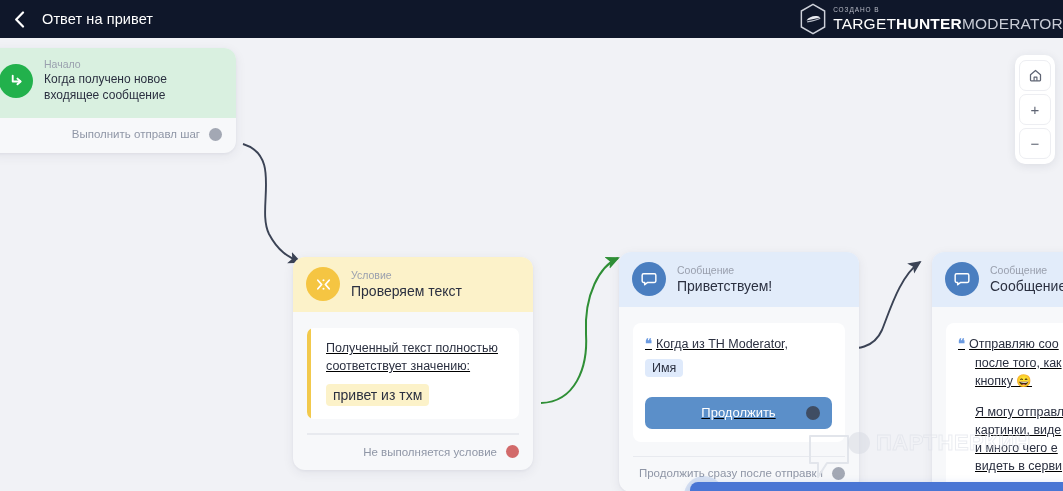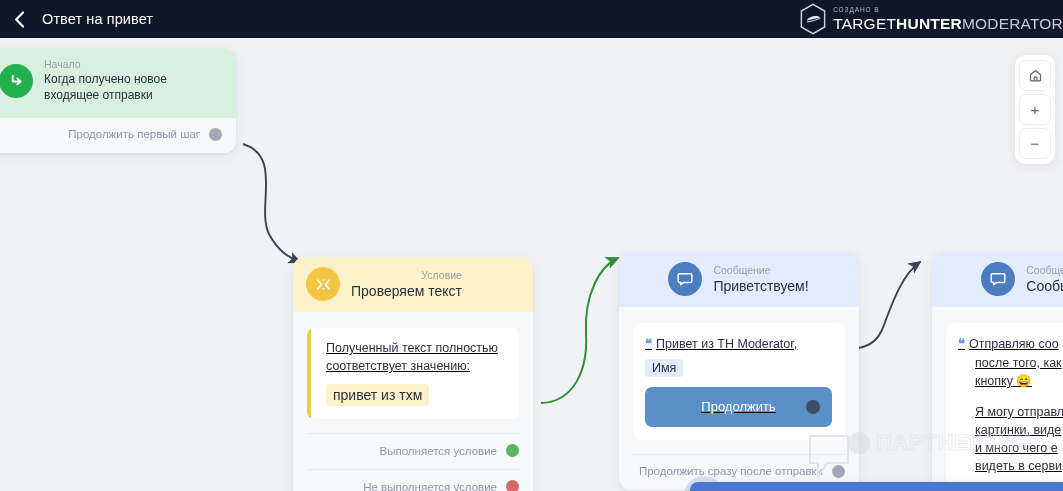--- a/index.html
+++ b/index.html
@@ -69,46 +69,46 @@
   .start-head-wrap { background: #d9f0e0; }
   .start-title { font-size: 12px; color: #2b3040; line-height: 1.32; }
   .row-out {
     display: flex; align-items: center; justify-content: flex-end;
     padding: 10px 14px 12px 14px; position: relative;
   }
   .row-label { font-size: 11.5px; color: #8f96a6; }
 
   
   #node-cond { left: 293px; top: 219px; width: 240px; }
-  #node-cond .node-head { background: #fcf2c9; text-align: right; }
+  #node-cond .node-head { background: #fcf2c9; }
   .cond-card {
     background: #ffffff; border-radius: 7px; margin: 16px 0 0 0;
     padding: 11px 12px 13px 13px; position: relative; overflow: hidden;
   }
   .cond-bar { position: absolute; left: 0; top: 0; bottom: 0; width: 4px; background: #f2c94c; }
   .cond-text { font-size: 12.5px; color: #2b3040; line-height: 1.45; margin-left: 6px; }
   .cond-chip {
     display: inline-block; margin: 9px 0 0 6px; background: #fcf2c9;
     border-radius: 4px; padding: 3px 7px; font-size: 14px; color: #2b3040;
   }
   .divider { height: 1px; background: #e8eaef; margin: 14px 0 0 0; }
 
   
   #node-msg1 { left: 619px; top: 214px; width: 240px; }
   #node-msg2 { left: 932px; top: 214px; width: 240px; }
-  .node-msg .node-head { background: #e2ecfa; justify-content: center; }
+  .node-msg .node-head { background: #e2ecfa; }
   .msg-card { background: #ffffff; border-radius: 8px; margin-top: 16px; padding: 12px 13px 13px 12px; }
   .msg-line { font-size: 12.5px; color: #2b3040; line-height: 1.45; }
   .quote { color: #6b9ae0; font-weight: 700; font-size: 13px; margin-right: 4px; }
   .var-chip {
     display: inline-block; background: #dfeafb; border-radius: 4px;
     padding: 2px 7px; font-size: 12.5px; color: #2b3040; margin-top: 5px;
   }
   .msg-btn {
-    margin-top: 10px; background: #5b8fc9; border-radius: 7px; height: 40px;
+    margin-top: 20px; background: #5b8fc9; border-radius: 7px; height: 32px;
     display: flex; align-items: center; justify-content: center;
     color: #ffffff; font-size: 13px; position: relative;
   }
   .msg-btn .btn-dot {
     position: absolute; right: 12px; top: 50%; transform: translateY(-50%);
     width: 14px; height: 14px; border-radius: 50%; background: #3f4d63;
   }
 
   
   .port { width: 13px; height: 13px; border-radius: 50%; flex: none; margin-left: 9px; }
@@ -205,26 +205,26 @@
         <div class="node-head">
           <div class="node-icon" style="background:#22b14c">
             <svg width="17" height="17" viewBox="0 0 18 18">
               <path d="M5 4 L5 10 L13 10" fill="none" stroke="#ffffff" stroke-width="2" stroke-linecap="round" stroke-linejoin="round"></path>
               <path d="M10 7 L13.4 10 L10 13" fill="none" stroke="#ffffff" stroke-width="2" stroke-linecap="round" stroke-linejoin="round"></path>
             </svg>
           </div>
           <div>
             <div class="node-kind">Начало</div>
             <div class="start-title">Когда получено новое</div>
-            <div class="start-title">входящее отправки</div>
+            <div class="start-title">входящее сообщение</div>
           </div>
         </div>
       </div>
       <div class="row-out">
-        <span class="row-label">Продолжить первый шаг</span>
+        <span class="row-label">Выполнить отправл шаг</span>
         <span class="port port-gray"></span>
       </div>
     </div>
 
     <div class="node" id="node-cond">
       <div class="node-head">
         <div class="node-icon" style="background:#f5c542">
           <svg width="17" height="17" viewBox="0 0 18 18">
             <path d="M3 4.5 L7 9 L3 13.5" fill="none" stroke="#ffffff" stroke-width="1.9" stroke-linecap="round" stroke-linejoin="round"></path>
             <path d="M15 4.5 L11 9 L15 13.5" fill="none" stroke="#ffffff" stroke-width="1.9" stroke-linecap="round" stroke-linejoin="round"></path>
@@ -239,24 +239,20 @@
       </div>
       <div class="node-body">
         <div class="cond-card">
           <div class="cond-bar"></div>
           <div class="cond-text">Полученный текст полностью</div>
           <div class="cond-text">соответствует значению:</div>
           <div class="cond-chip">привет из тхм</div>
         </div>
         <div class="divider"></div>
       </div>
-      <div class="row-out">
-        <span class="row-label">Выполняется условие</span>
-        <span class="port port-green"></span>
-      </div>
       <div class="node-body">
         <div class="divider" style="margin-top:0"></div>
       </div>
       <div class="row-out">
         <span class="row-label">Не выполняется условие</span>
         <span class="port port-red"></span>
       </div>
     </div>
 
     <div class="node node-msg" id="node-msg1">
@@ -267,21 +263,21 @@
           </svg>
         </div>
         <div>
           <div class="node-kind">Сообщение</div>
           <div class="node-title">Приветствуем!</div>
         </div>
       </div>
       <div class="node-body">
         <div class="msg-card">
           <div class="msg-line">
-            <span class="quote">❝</span><span>Привет из TH Moderator,</span>
+            <span class="quote">❝</span><span>Когда из TH Moderator,</span>
           </div>
           <div><span class="var-chip">Имя</span></div>
           <div class="msg-btn">
             <span>Продолжить</span>
             <span class="btn-dot"></span>
           </div>
         </div>
         <div class="divider"></div>
       </div>
       <div class="row-out">

